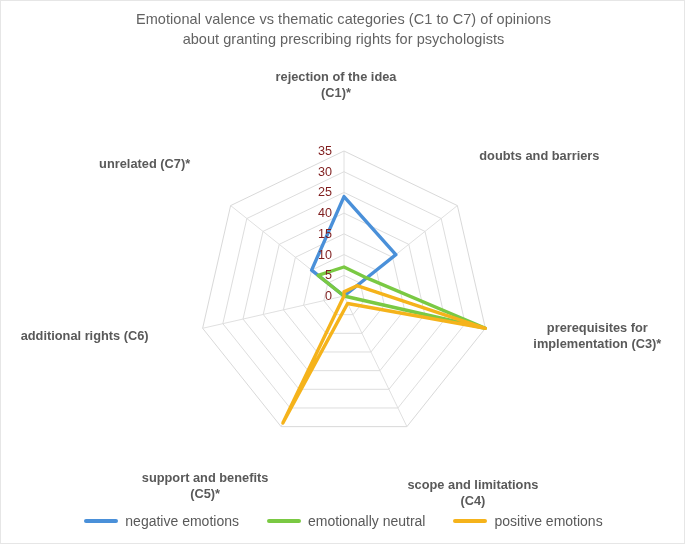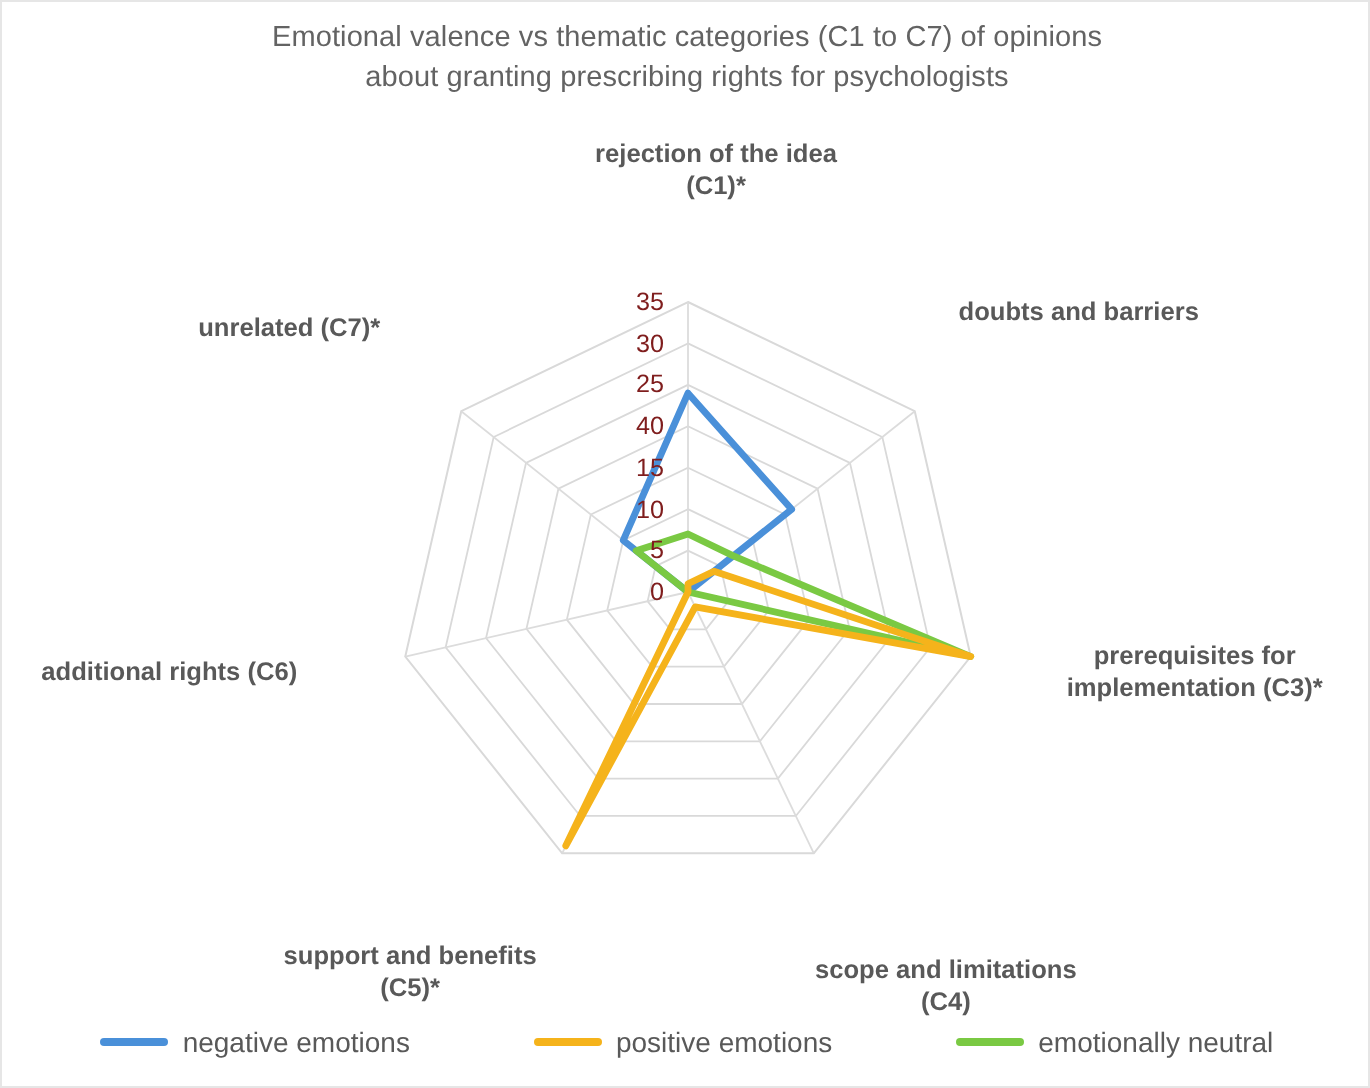--- a/index.html
+++ b/index.html
@@ -26,21 +26,21 @@
     position:absolute;font-size:12.8px;font-weight:bold;color:#595959;
     line-height:16px;text-align:center;white-space:nowrap;
   }
   .tick{
     position:absolute;font-size:12.6px;color:#7f1d1d;
     text-align:right;line-height:14px;
   }
   .legend{
     position:absolute;left:0;bottom:14px;width:685px;
     display:flex;justify-content:center;align-items:center;
-    gap:62px;
+    gap:28px;
   }
   .legend-item{display:flex;align-items:center;gap:7px;}
   .legend-swatch{display:block;width:34px;height:3.6px;border-radius:2px;}
   .legend-text{font-size:14px;color:#595959;}
 </style>
 </head>
 <body>
 
 <div id="chart-root">
 
@@ -79,21 +79,21 @@
       <div class="tick" style="left: 295px; top: 288px; width: 36px;">0</div>
       <div class="tick" style="left: 295px; top: 267.286px; width: 36px;">5</div>
       <div class="tick" style="left: 295px; top: 246.571px; width: 36px;">10</div>
       <div class="tick" style="left: 295px; top: 225.857px; width: 36px;">15</div>
       <div class="tick" style="left: 295px; top: 205.143px; width: 36px;">40</div>
       <div class="tick" style="left: 295px; top: 184.429px; width: 36px;">25</div>
       <div class="tick" style="left: 295px; top: 163.714px; width: 36px;">30</div>
       <div class="tick" style="left: 295px; top: 143px; width: 36px;">35</div>
     </div>
   <div id="axis-label-layer">
-      <div class="axis-label" style="width: 220px; text-align: center; left: 247px; top: 68px;">
+      <div class="axis-label" style="width: 220px; text-align: center; left: 225px; top: 68px;">
         <div>rejection of the idea</div>
         <div>(C1)*</div>
       </div>
       <div class="axis-label" style="width: 210px; left: 433.366px; top: 146.594px;">
         <div>doubts and barriers</div>
       </div>
       <div class="axis-label" style="width: 215px; text-align: center; left: 488.865px; top: 319.266px;">
         <div>prerequisites for</div>
         <div>implementation (C3)*</div>
       </div>
@@ -112,22 +112,22 @@
         <div>unrelated (C7)*</div>
       </div>
     </div>
 
   <div class="legend" id="legend">
       <div class="legend-item">
         <span class="legend-swatch" style="background: rgb(74, 144, 217);"></span>
         <span class="legend-text">negative emotions</span>
       </div>
       <div class="legend-item">
+        <span class="legend-swatch" style="background: rgb(122, 201, 67);"></span>
+        <span class="legend-text">emotionally neutral</span>
+      </div>
+      <div class="legend-item">
         <span class="legend-swatch" style="background: rgb(245, 179, 27);"></span>
         <span class="legend-text">positive emotions</span>
-      </div>
-      <div class="legend-item">
-        <span class="legend-swatch" style="background: rgb(122, 201, 67);"></span>
-        <span class="legend-text">emotionally neutral</span>
       </div>
     </div>
 
 </div>
 
 </body></html>

